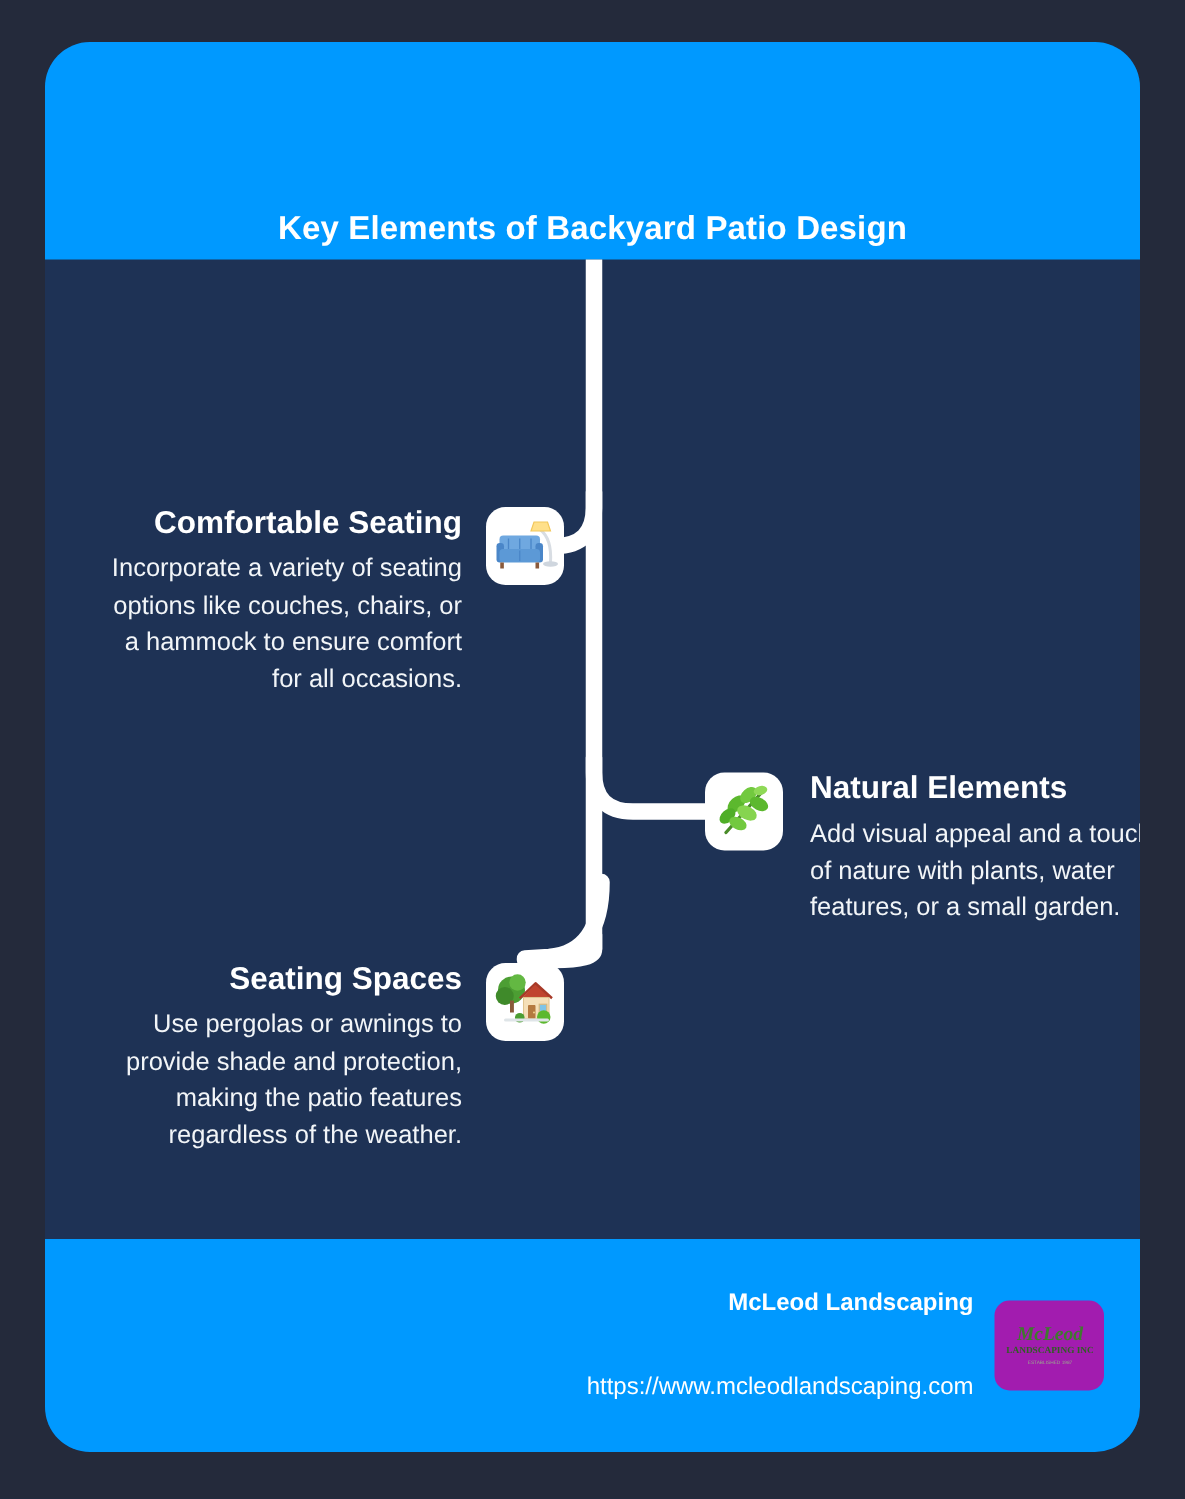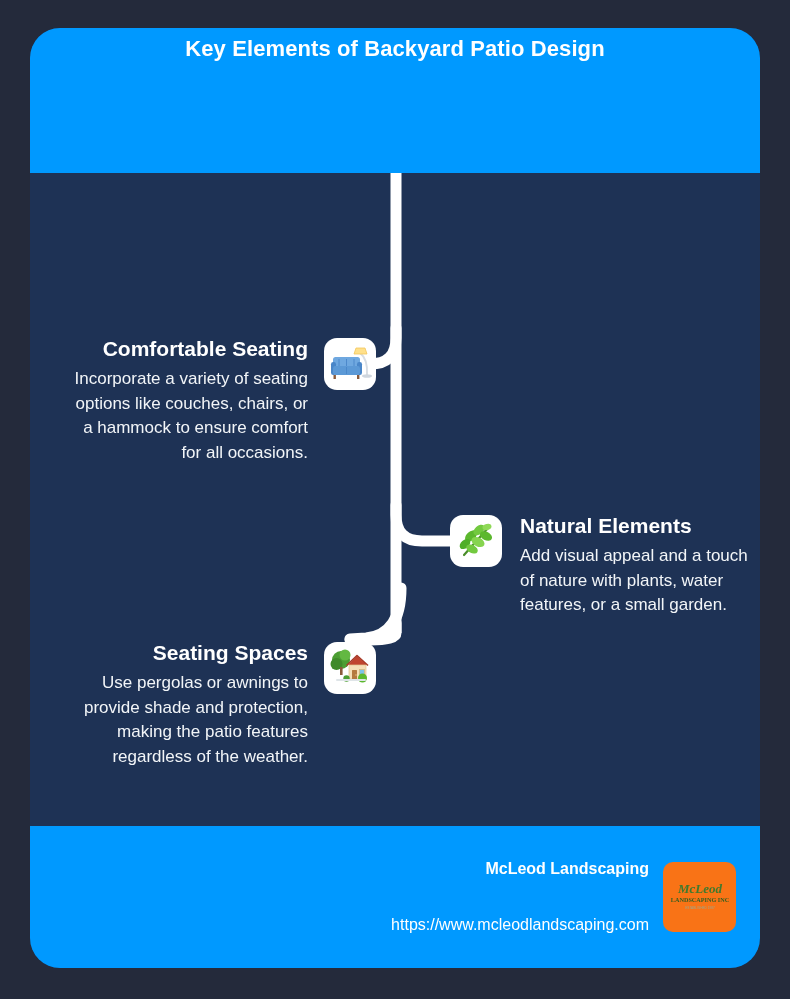--- a/index.html
+++ b/index.html
@@ -33,21 +33,21 @@
 
   
   .header {
     position: absolute;
     left: 0;
     top: 0;
     width: 730px;
     height: 145px;
     background: #0099ff;
     display: flex;
-    align-items: flex-start;
+    align-items: flex-end;
     justify-content: center;
   }
   .header-title {
     width: 430px;
     text-align: center;
     color: #ffffff;
     font-size: 22px;
     font-weight: bold;
     line-height: 42px;
     letter-spacing: 0.1px;
@@ -77,22 +77,22 @@
     line-height: 24px;
   }
   .footer-url {
     font-size: 16px;
     font-weight: normal;
     line-height: 24px;
     margin-top: 32px;
   }
   .footer-logo {
     width: 73px;
-    height: 70px;
-    background: #f97316;
+    height: 60px;
+    background: #a21caf;
     border-radius: 10px;
     display: flex;
     align-items: center;
     justify-content: center;
   }
 
   
   .connectors {
     position: absolute;
     left: 0;
@@ -142,21 +142,21 @@
   }
 
   
   #item-seating {
     left: 0px; top: 310px; width: 346px;
     justify-content: flex-end;
   }
   #item-seating .text-block { width: 244px; }
 
   #item-natural {
-    left: 420px; top: 487px; width: 310px;
+    left: 440px; top: 487px; width: 310px;
   }
   #item-natural .text-block { width: 240px; }
 
   #item-covered {
     left: 0px; top: 614px; width: 346px;
     justify-content: flex-end;
   }
   #item-covered .text-block { width: 244px; }
 </style>
 </head>

